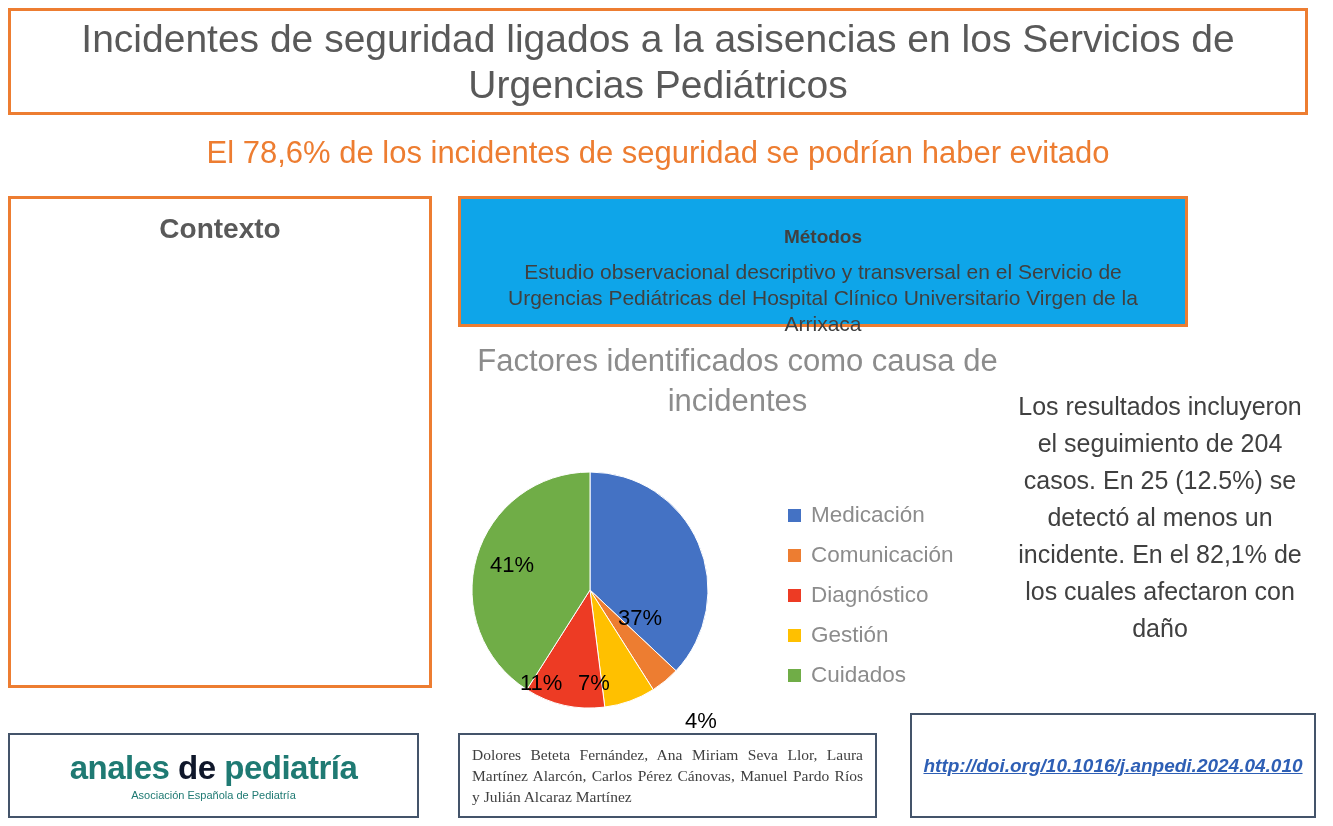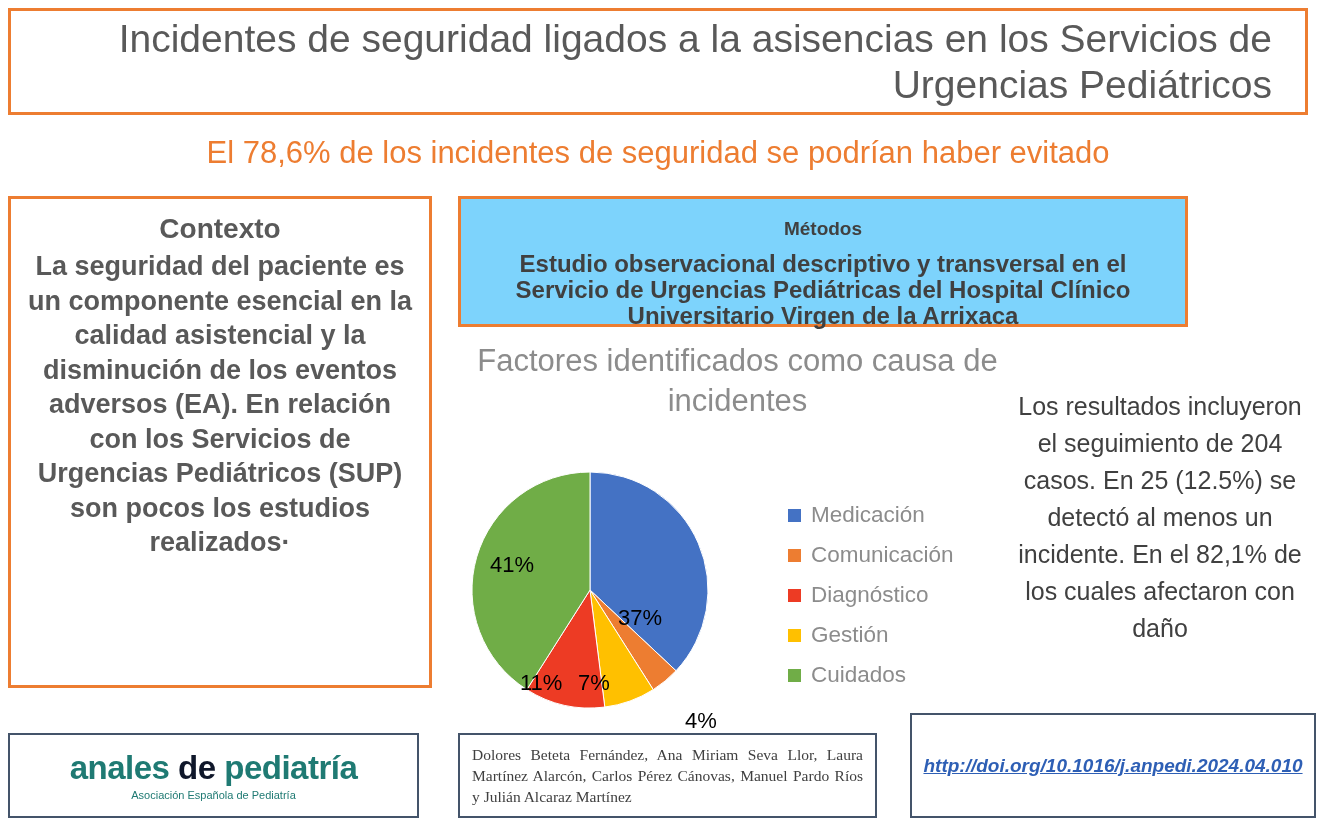--- a/index.html
+++ b/index.html
@@ -28,21 +28,20 @@
     align-items: center;
     justify-content: center;
     text-align: center;
   }
   .title-text {
     font-size: 39px;
     line-height: 46px;
     color: #595959;
     font-family: "Liberation Sans", sans-serif;
     padding: 0 33px;
-    text-align: right;
   }
 
   
   .subtitle {
     position: absolute;
     left: 8px;
     top: 135px;
     width: 1300px;
     text-align: center;
     color: #ED7D31;
@@ -77,35 +76,35 @@
   }
 
   
   .methods-box {
     position: absolute;
     left: 458px;
     top: 196px;
     width: 730px;
     height: 131px;
     border: 3px solid #ED7D31;
-    background: #7dd3fc;
-    box-sizing: border-box;
-    text-align: center;
-    padding-top: 18px;
+    background: #0ea5e9;
+    box-sizing: border-box;
+    text-align: center;
+    padding-top: 26px;
   }
   .methods-title {
     font-size: 19px;
     font-weight: bold;
     color: #404040;
     line-height: 24px;
     margin-bottom: 10px;
   }
   .methods-body {
-    font-size: 24px;
-    font-weight: bold;
+    font-size: 21px;
+    font-weight: normal;
     color: #404040;
     line-height: 26px;
     padding: 0 14px;
   }
 
   
   .chart-heading {
     position: absolute;
     left: 465px;
     top: 341px;
@@ -249,21 +248,20 @@
 <body>
 
 <div class="title-box">
   <div class="title-text">Incidentes de seguridad ligados a la asisencias en los Servicios de Urgencias Pediátricos</div>
 </div>
 
 <div class="subtitle">El 78,6% de los incidentes de seguridad se podrían haber evitado</div>
 
 <div class="context-box">
   <div class="context-title">Contexto</div>
-  <div class="context-body">La seguridad del paciente es un componente esencial en la calidad asistencial y la disminución de los eventos adversos (EA). En relación con los Servicios de Urgencias Pediátricos (SUP) son pocos los estudios realizados·</div>
 </div>
 
 <div class="methods-box">
   <div class="methods-title">Métodos</div>
   <div class="methods-body">Estudio observacional descriptivo y transversal en el Servicio de Urgencias Pediátricas del Hospital Clínico Universitario Virgen de la Arrixaca</div>
 </div>
 
 <div class="chart-heading">Factores identificados como causa de incidentes</div>
 
 <div class="pie-wrap">

